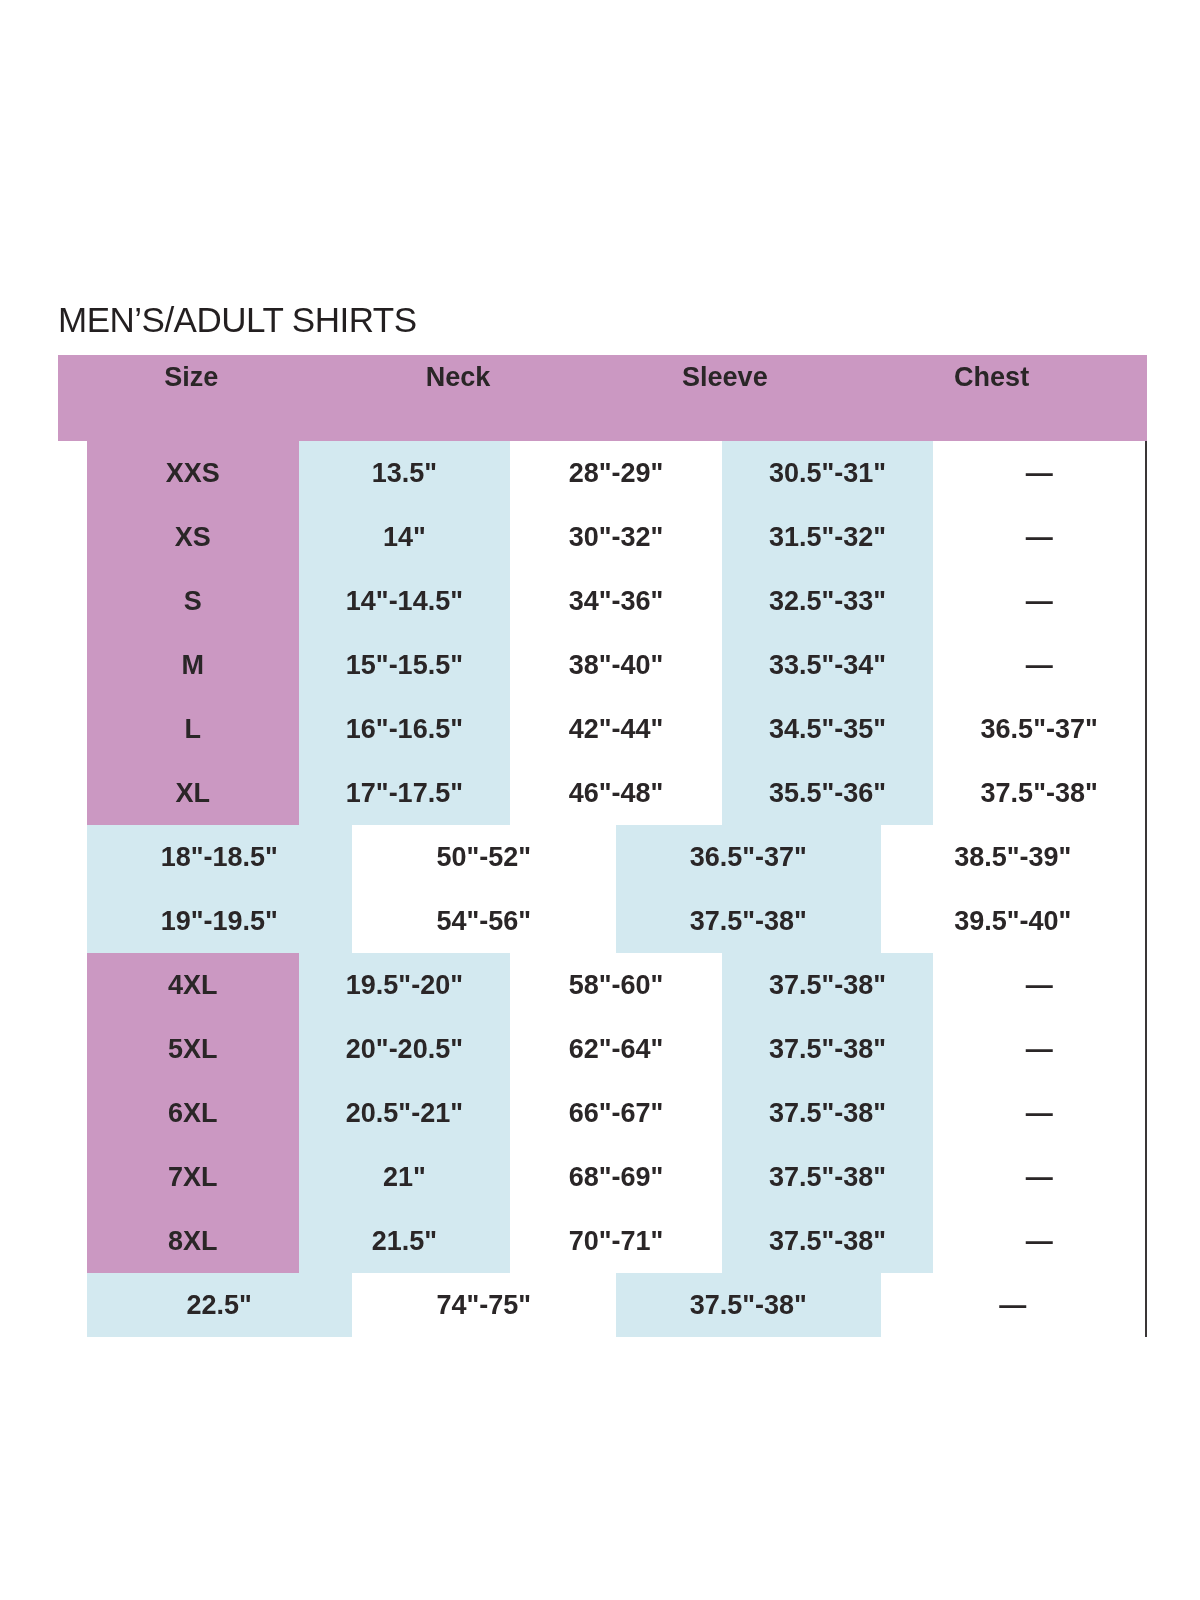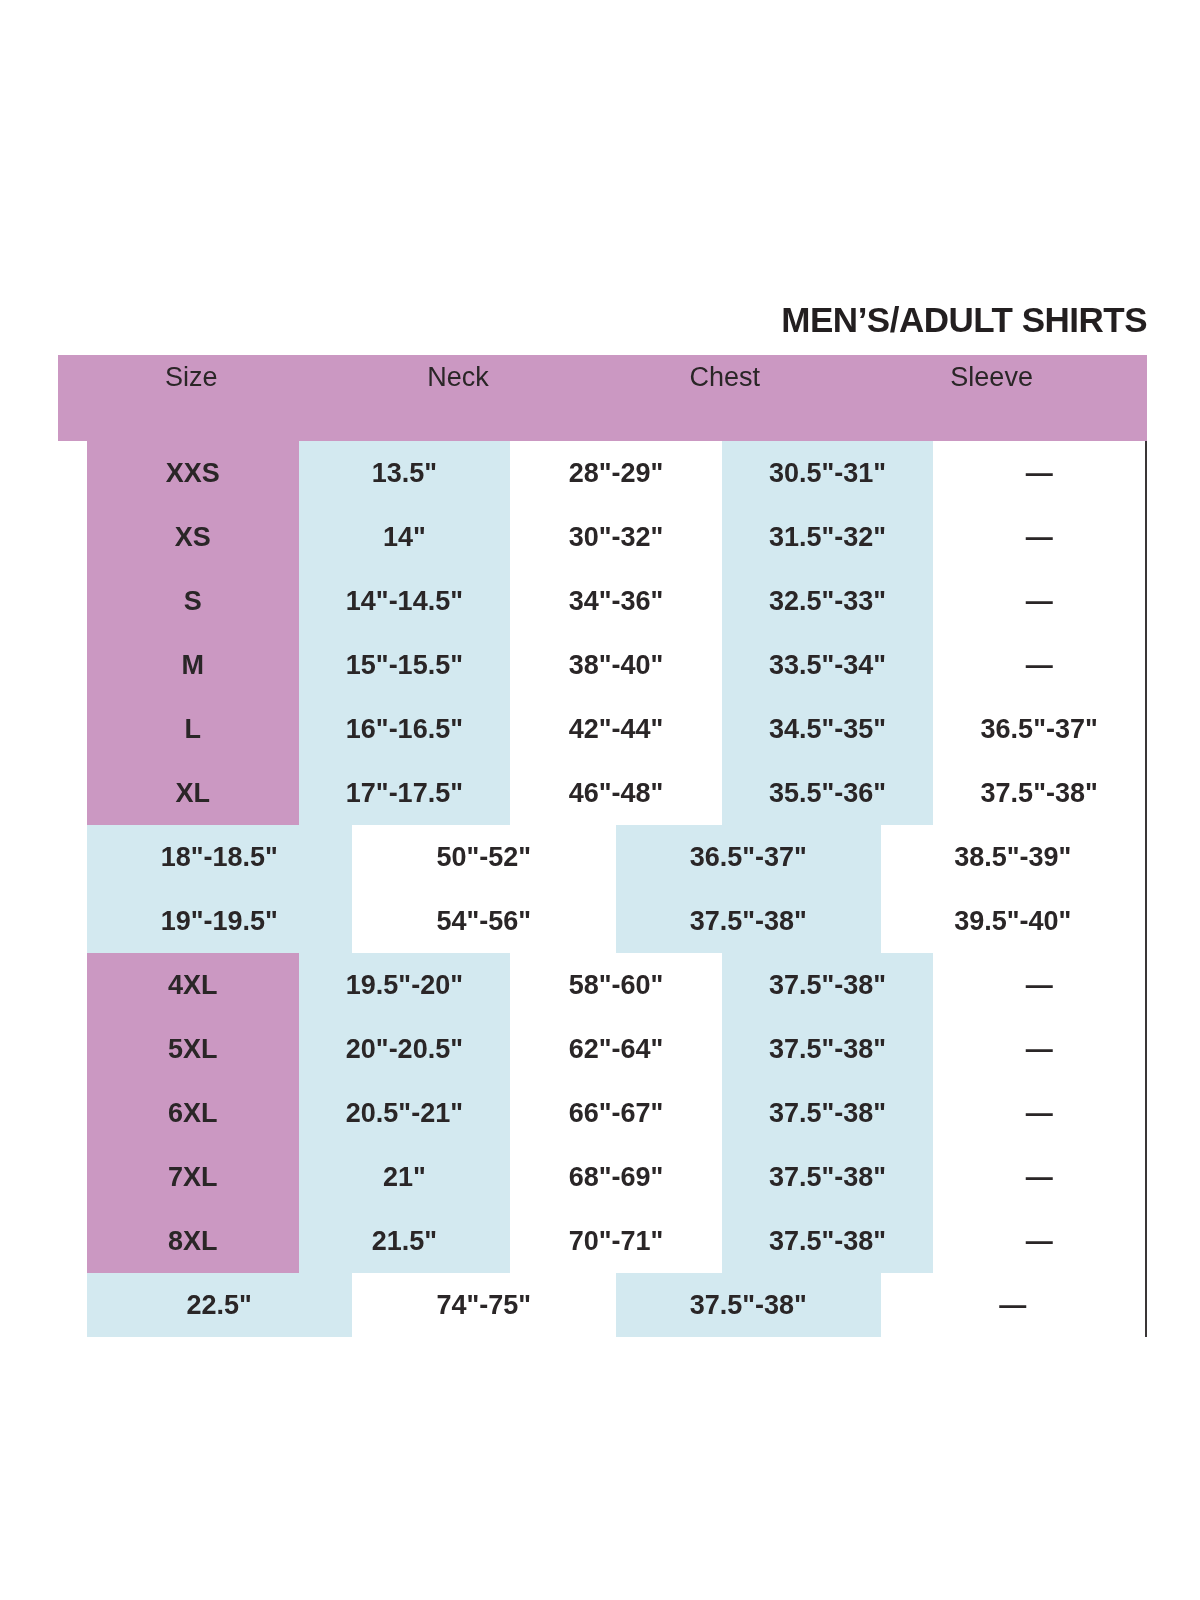--- a/index.html
+++ b/index.html
@@ -19,23 +19,23 @@
     left: 58px; top: 248px;
     font-size: 27px;
     line-height: 37px;
     color: #2a2627;
     letter-spacing: -0.3px;
   }
   .title {
     position: absolute;
     left: 58px; top: 300px;
     width: 1089px;
-    text-align: right;
+    text-align: left;
     font-size: 35px;
-    font-weight: bold;
+    font-weight: normal;
     letter-spacing: -0.5px;
     color: #231f20;
   }
   .size-table {
     position: absolute;
     left: 58px; top: 355px;
     width: 1089px; height: 982px;
   }
   .thead {
     position: absolute;
@@ -48,21 +48,21 @@
     left: 0; top: 0;
     width: 1067px; height: 44px;
     display: flex;
   }
   .th {
     flex: 1;
     display: flex;
     align-items: center;
     justify-content: center;
     font-size: 27px;
-    font-weight: normal;
+    font-weight: bold;
     color: #2a2627;
     white-space: nowrap;
   }
   .tbody {
     position: absolute;
     left: 0; top: 86px;
     width: 1089px; height: 896px;
     display: flex;
     flex-direction: column;
     border-right: 2px solid #3a3637;
@@ -91,22 +91,22 @@
 <div class="canvas">
 
 
   <div class="title">MEN’S/ADULT SHIRTS</div>
 
   <div class="size-table">
     <div class="thead">
       <div class="thead-inner">
           <div class="th">Size</div>
           <div class="th">Neck</div>
+          <div class="th">Sleeve</div>
           <div class="th">Chest</div>
-          <div class="th">Sleeve</div>
         </div>
     </div>
     <div class="tbody">
         <div class="tr">
           <div class="td c0">XXS</div>
           <div class="td c1">13.5"</div>
           <div class="td c2">28"-29"</div>
           <div class="td c3">30.5"-31"</div>
           <div class="td c4">—</div>
         </div>

